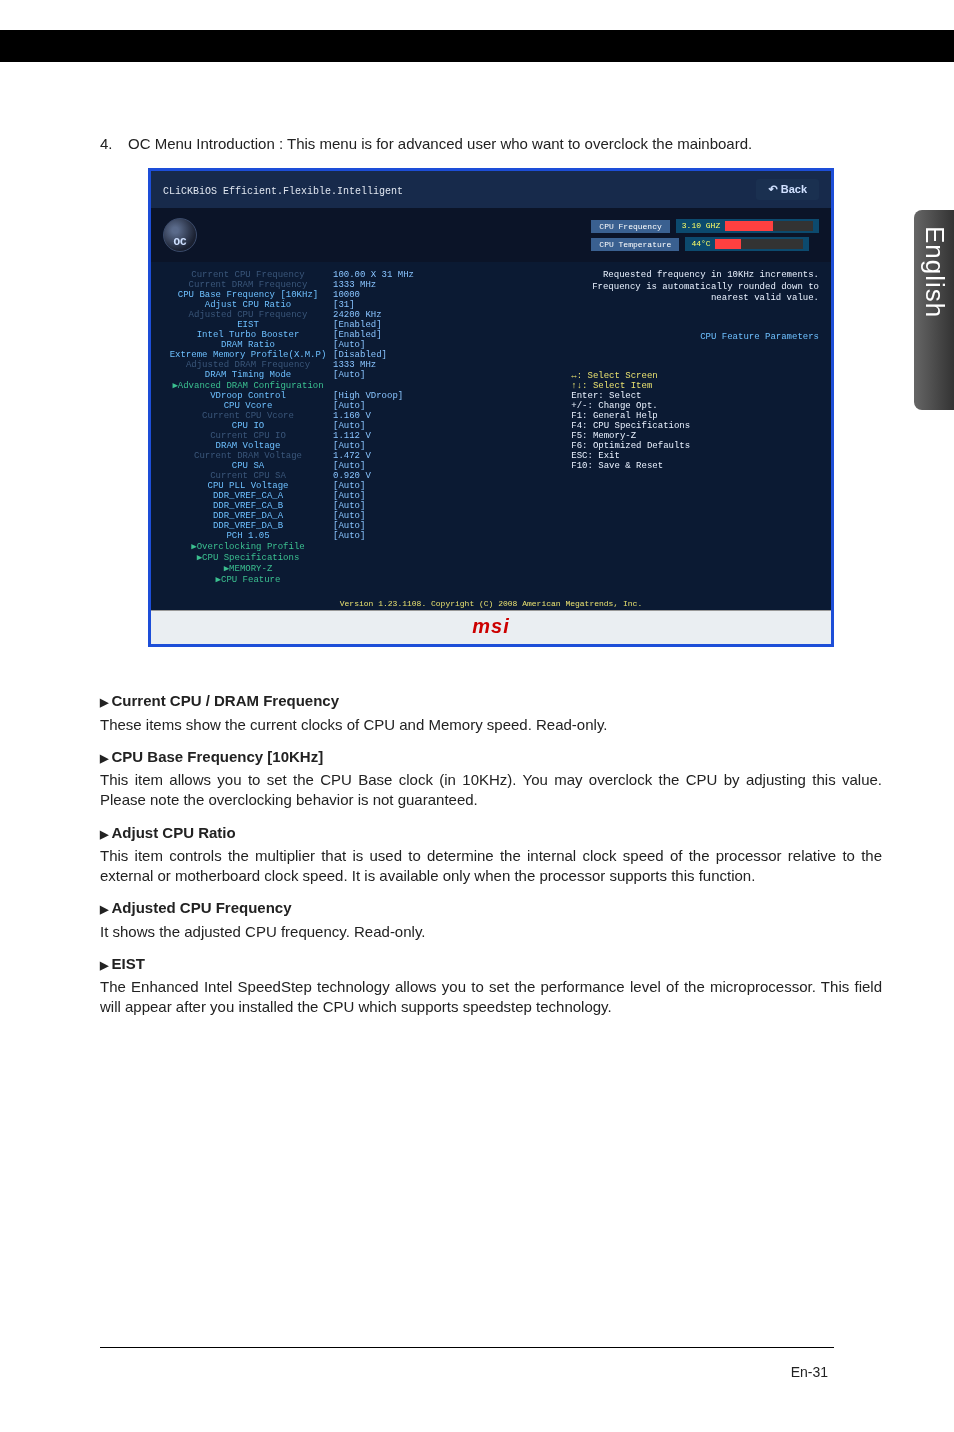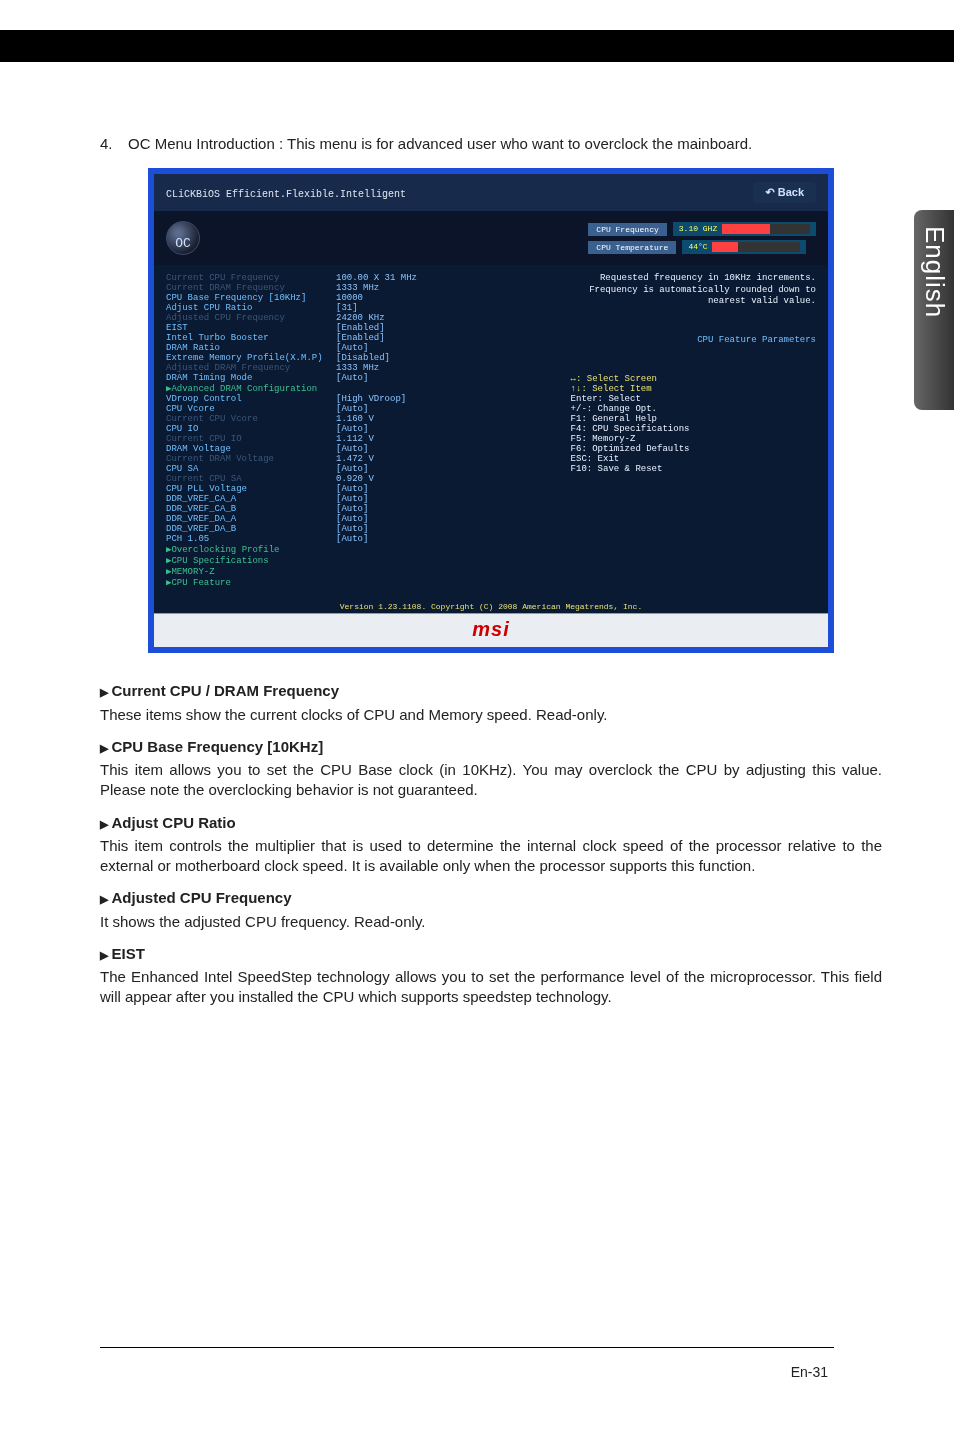--- a/index.html
+++ b/index.html
@@ -4,35 +4,35 @@
 <style>
 * { margin:0; padding:0; box-sizing:border-box; }
 body { font-family: Arial, Helvetica, sans-serif; font-size:15px; color:#222; background:#fff; width:954px; margin:0 auto; position:relative; }
 .page { padding:64px 72px 60px 100px; min-height:1432px; position:relative; }
 .header-band { width:100%; height:32px; background:#000; position:absolute; top:30px; left:0; }
 .side-tab { position:absolute; right:0; top:210px; width:40px; height:200px; background: linear-gradient(to left,#333,#666); border-radius:8px 0 0 8px; display:flex; align-items:flex-start; justify-content:center; }
 .side-tab span { color:#fff; writing-mode:vertical-rl; font-size:26px; font-weight:400; letter-spacing:1px; margin-top:16px; }
 .body-text { line-height:1.35; text-align:justify; }
 .intro { margin-top:70px; margin-bottom:14px; display:flex; }
 .intro .num { width:28px; flex:none; }
-.screenshot { width:686px; margin:6px auto 28px auto; border:6px solid #1d4ed8; background:#0b1a33; font-family: 'Courier New', monospace; font-size:9px; color:#6ec0ff; }
+.screenshot { width:686px; margin:6px auto 44px auto; border:3px solid #1d4ed8; background:#0b1a33; font-family: 'Courier New', monospace; font-size:9px; color:#6ec0ff; }
 .ss-top { background:#172a4b; padding:8px 12px; display:flex; align-items:center; justify-content:space-between; }
 .ss-logo { color:#e0e6f0; font-weight:bold; font-size:14px; letter-spacing:-1px; }
 .ss-logo span { font-size:10px; font-weight:normal; letter-spacing:0; }
 .ss-back { background:#1a3050; color:#d0e0ff; padding:4px 12px; border-radius:3px; font-size:11px; font-weight:bold; font-family:Arial; }
 .ss-oc-row { background:#0b1428; padding:10px 12px; display:flex; align-items:center; gap:12px; }
-.oc-icon { width:34px; height:34px; border-radius:50%; background:radial-gradient(circle at 35% 35%, #5a6a8a 10%, #1a2030 70%); border:1px solid #3a4a6a; display:flex; align-items:flex-end; justify-content:center; color:#cfe0ff; font-size:13px; padding-bottom:3px; }
+.oc-icon { width:34px; height:34px; border-radius:50%; background:radial-gradient(circle at 35% 35%, #5a6a8a 10%, #1a2030 70%); border:1px solid #3a4a6a; display:flex; align-items:flex-end; justify-content:center; color:#cfe0ff; font-size:11px; padding-bottom:3px;font-weight:bold; }
 .oc-spacer { flex:1; }
 .oc-stat { display:flex; align-items:center; gap:6px; }
 .oc-stat-label { background:#3a6090; color:#fff; padding:2px 8px; font-size:8px; }
 .oc-stat-val { background:#0c4a6e; color:#ffff66; padding:2px 6px; font-size:8px; }
 .bar { width:88px; height:10px; display:inline-block; background:linear-gradient(to right,#ff4040 55%,#333 55%); vertical-align:middle; }
 .bar.temp { background:linear-gradient(to right,#ff4040 30%,#333 30%); }
 .ss-body { display:flex; padding:8px 12px 10px 12px; gap:12px; }
-.ss-left { flex:1.6; }
+.ss-left { flex:1.6;text-align:center; }
 .ss-right { flex:1; }
 .bios-line { display:flex; white-space:nowrap; }
 .bios-line .k { flex:none; width:170px; overflow:hidden; }
 .bios-line .v { color:#89c4ff; }
 .muted { color:#3a567a; }
 .submenu { color:#3bc090; }
 .ss-right .help { color:#eaf2ff; line-height:1.25; margin-bottom:28px;text-align:right; }
 .hints div { color:#eaf2ff; }
 .hints .yellow { color:#e8e070; }
 .ss-ver { text-align:center; color:#e8e070; padding:4px 0 2px 0; font-size:8px; }

